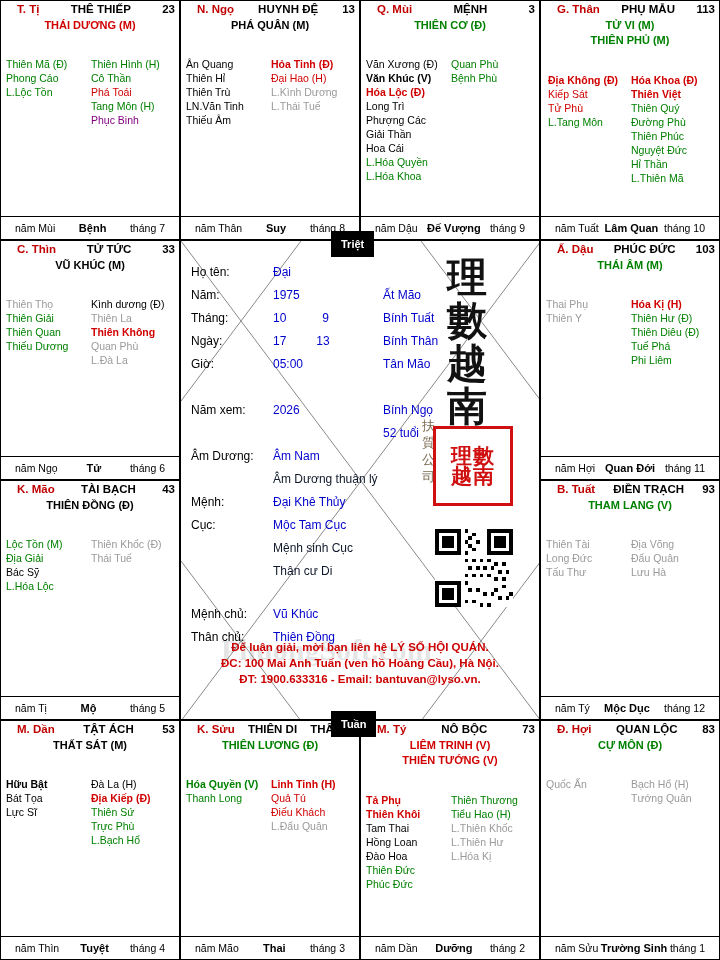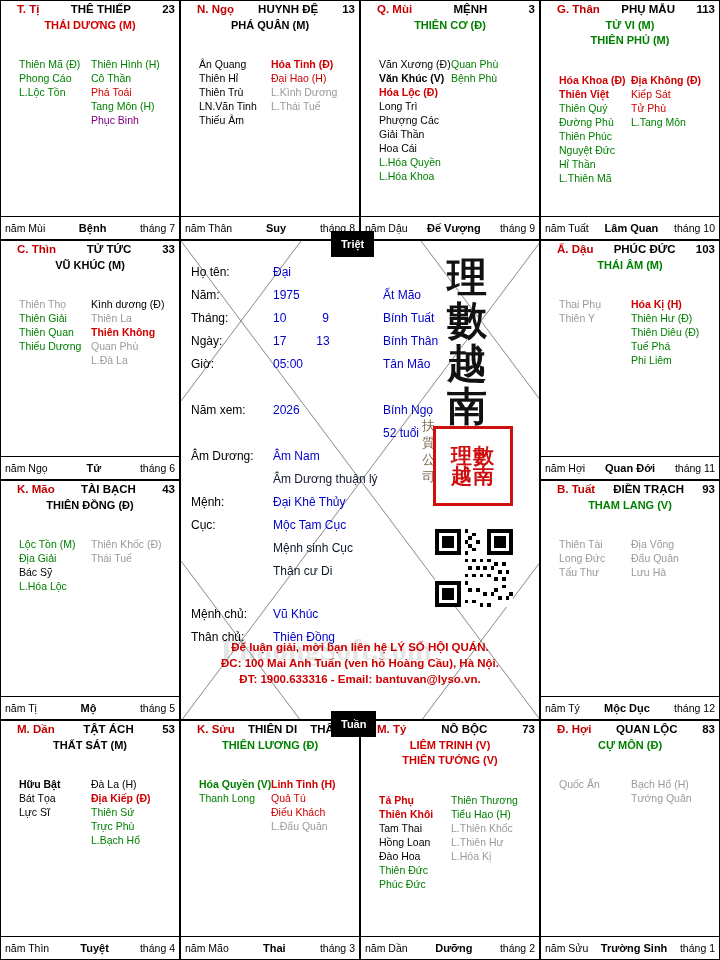--- a/index.html
+++ b/index.html
@@ -33,31 +33,31 @@
   }
   .c-head .branch{color:#c00000;}
   .c-head .cung{color:#000;flex:1;text-align:center;}
   .c-head .num{color:#000;}
   .c-title{
     text-align:center;font-weight:bold;font-size:11px;
     margin-top:3px;line-height:15px;
   }
   .stars{
     position:absolute;left:0;right:0;top:56px;bottom:26px;
-    display:flex;padding:0 18px;
+    display:flex;padding:0 5px;
     font-size:10.5px;line-height:14px;
   }
   .stars .col{flex:1;min-width:0;}
   .stars .col.right{padding-left:2px;}
   .s{white-space:nowrap;}
   .c-foot{
     position:absolute;left:0;right:0;bottom:0;height:22px;
     border-top:1px solid #000;
     display:flex;align-items:center;justify-content:space-between;
-    padding:0 4px;font-size:10.5px;
+    padding:0 14px;font-size:10.5px;
   }
   .c-foot .mid{font-weight:bold;font-size:11px;}
   
   .red{color:#d00000;}
   .green{color:#008000;}
   .black{color:#000000;}
   .gray{color:#9a9a9a;}
   .purple{color:#800080;}
   .bold{font-weight:bold;}
 
@@ -215,35 +215,35 @@
 
   <div class="cell">
     <div class="c-head">
       <span class="branch">G. Thân</span>
       <span class="cung">PHỤ MẪU</span>
       <span class="num">113</span>
     </div>
     <div class="c-title green">TỬ VI (M)</div>
     <div class="c-title green" style="margin-top:0">THIÊN PHỦ (M)</div>
     <div class="stars" style="top:72px">
+      <div class="col right">
+        <span class="s red bold">Địa Không (Đ)</span>
+        <span class="s red">Kiếp Sát</span>
+        <span class="s red">Tử Phù</span>
+        <span class="s green">L.Tang Môn</span>
+      </div>
       <div class="col">
         <span class="s red bold">Hóa Khoa (Đ)</span>
         <span class="s red bold">Thiên Việt</span>
         <span class="s green">Thiên Quý</span>
         <span class="s green">Đường Phù</span>
         <span class="s green">Thiên Phúc</span>
         <span class="s green">Nguyệt Đức</span>
         <span class="s green">Hỉ Thần</span>
         <span class="s green">L.Thiên Mã</span>
-      </div>
-      <div class="col right">
-        <span class="s red bold">Địa Không (Đ)</span>
-        <span class="s red">Kiếp Sát</span>
-        <span class="s red">Tử Phù</span>
-        <span class="s green">L.Tang Môn</span>
       </div>
     </div>
     <div class="c-foot">
       <span>năm Tuất</span>
       <span class="mid">Lâm Quan</span>
       <span>tháng 10</span>
     </div>
   </div>
 
   <div class="cell">

